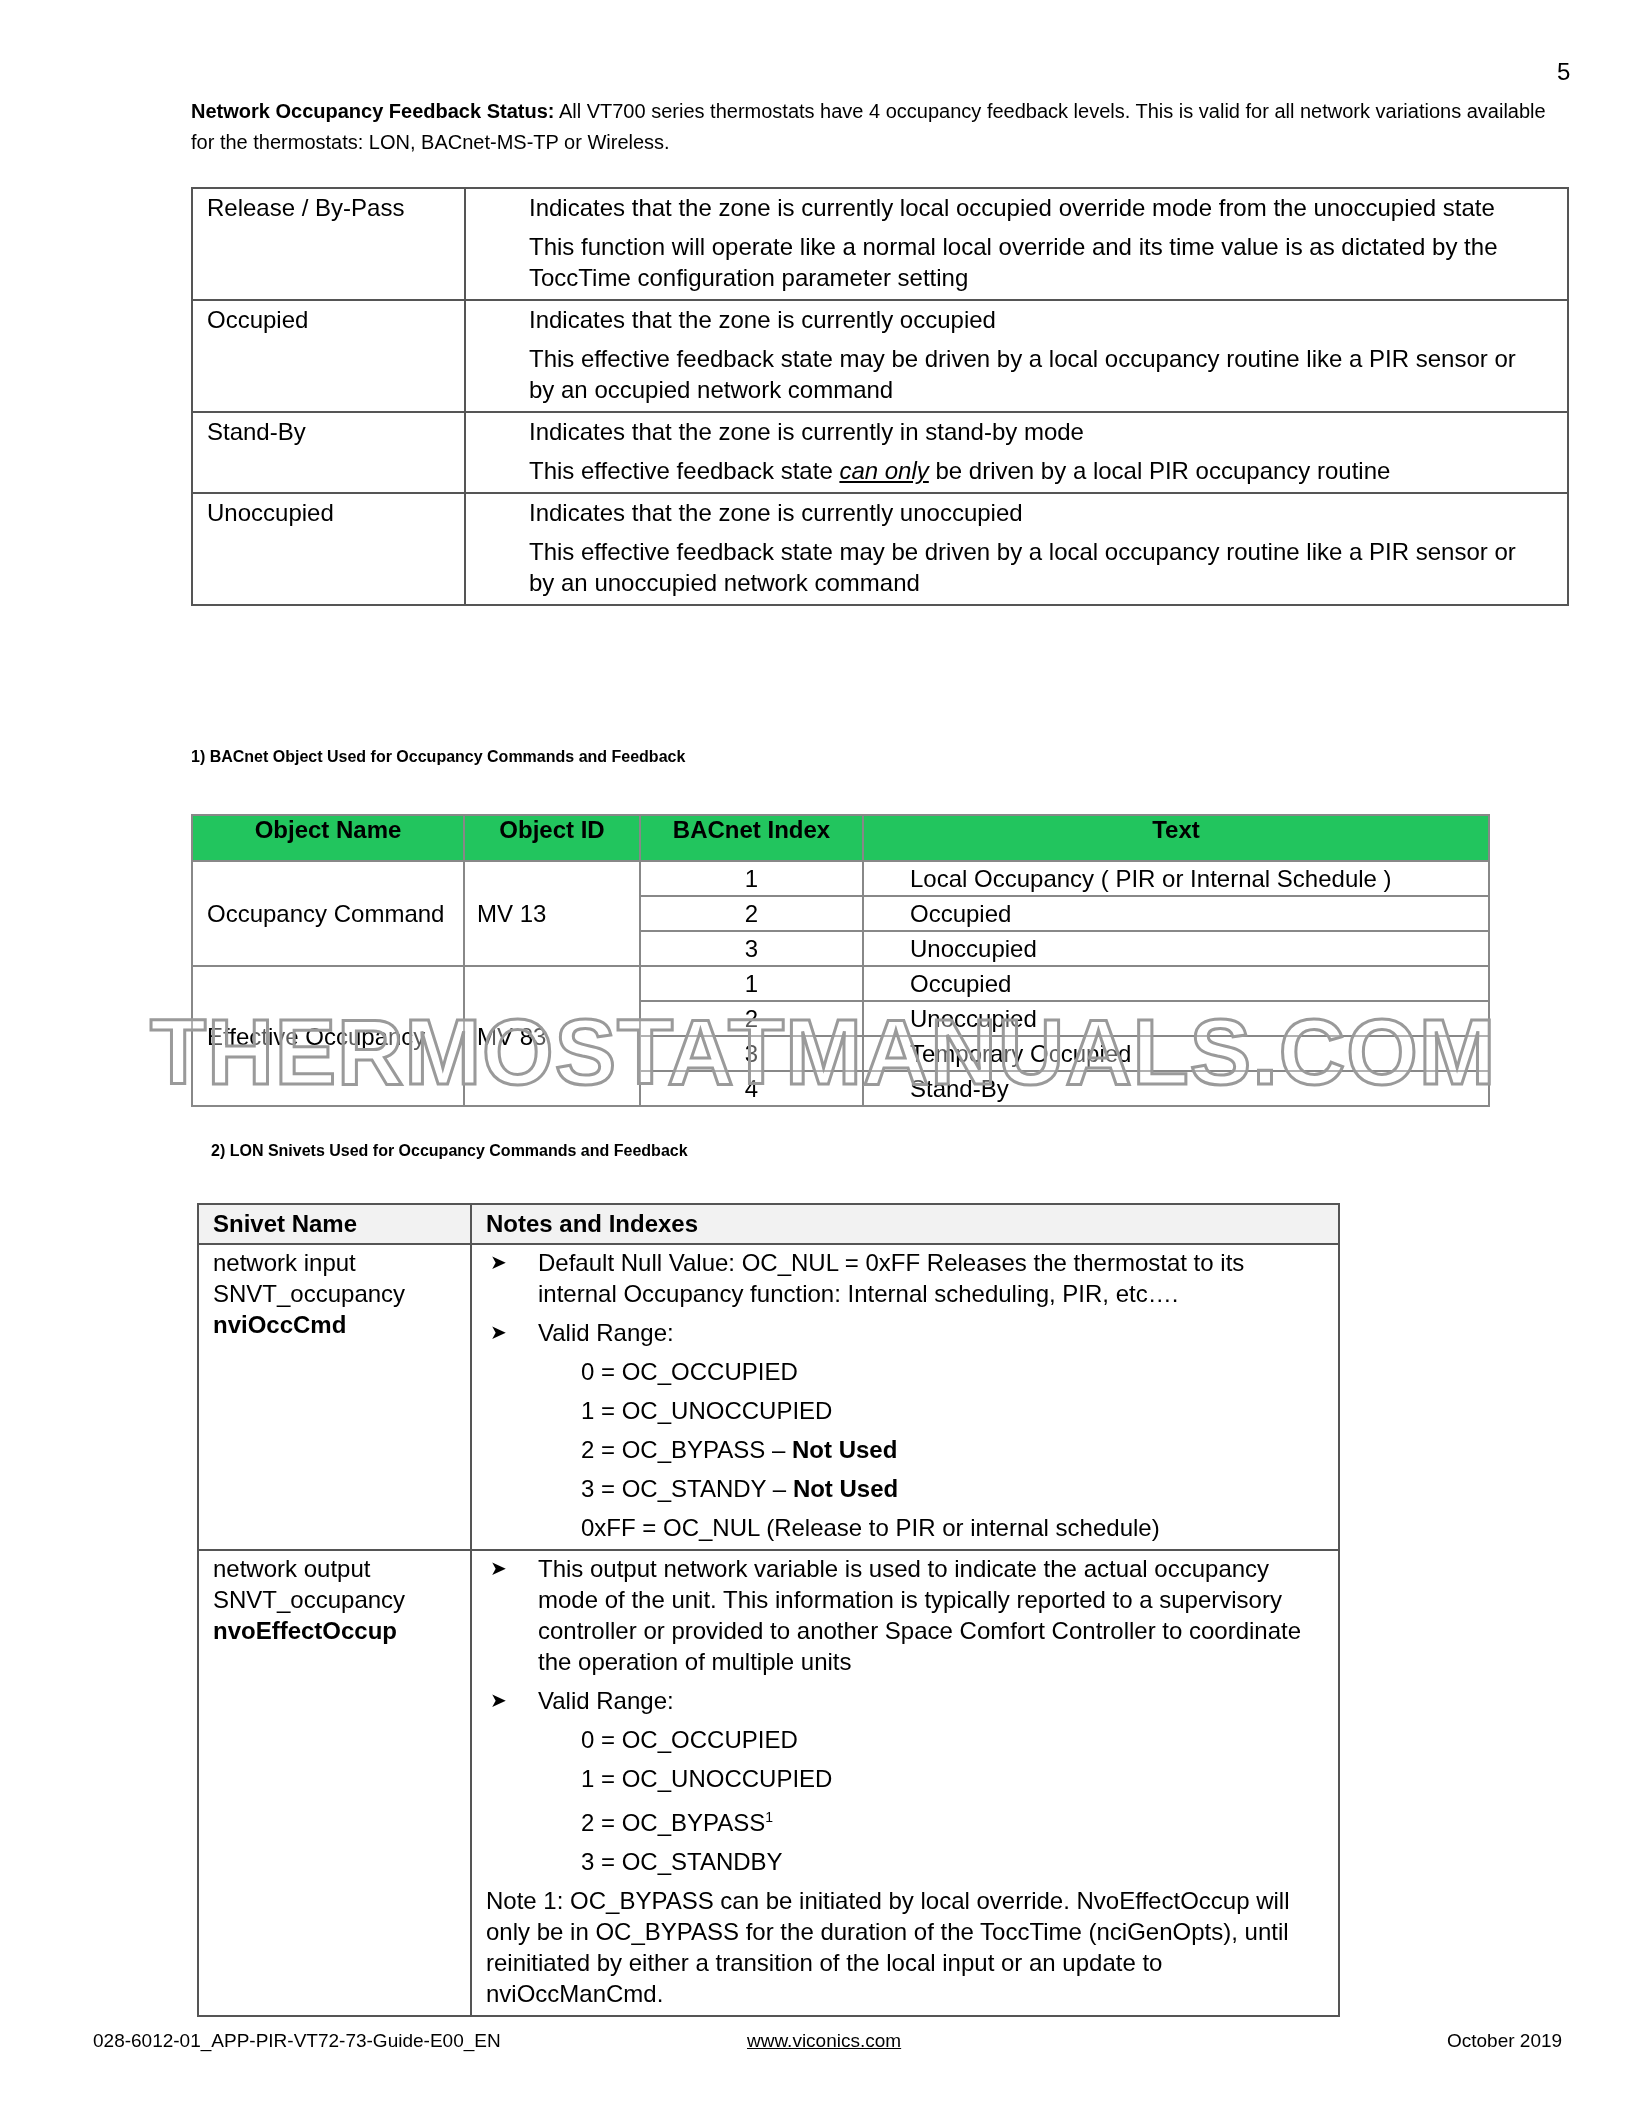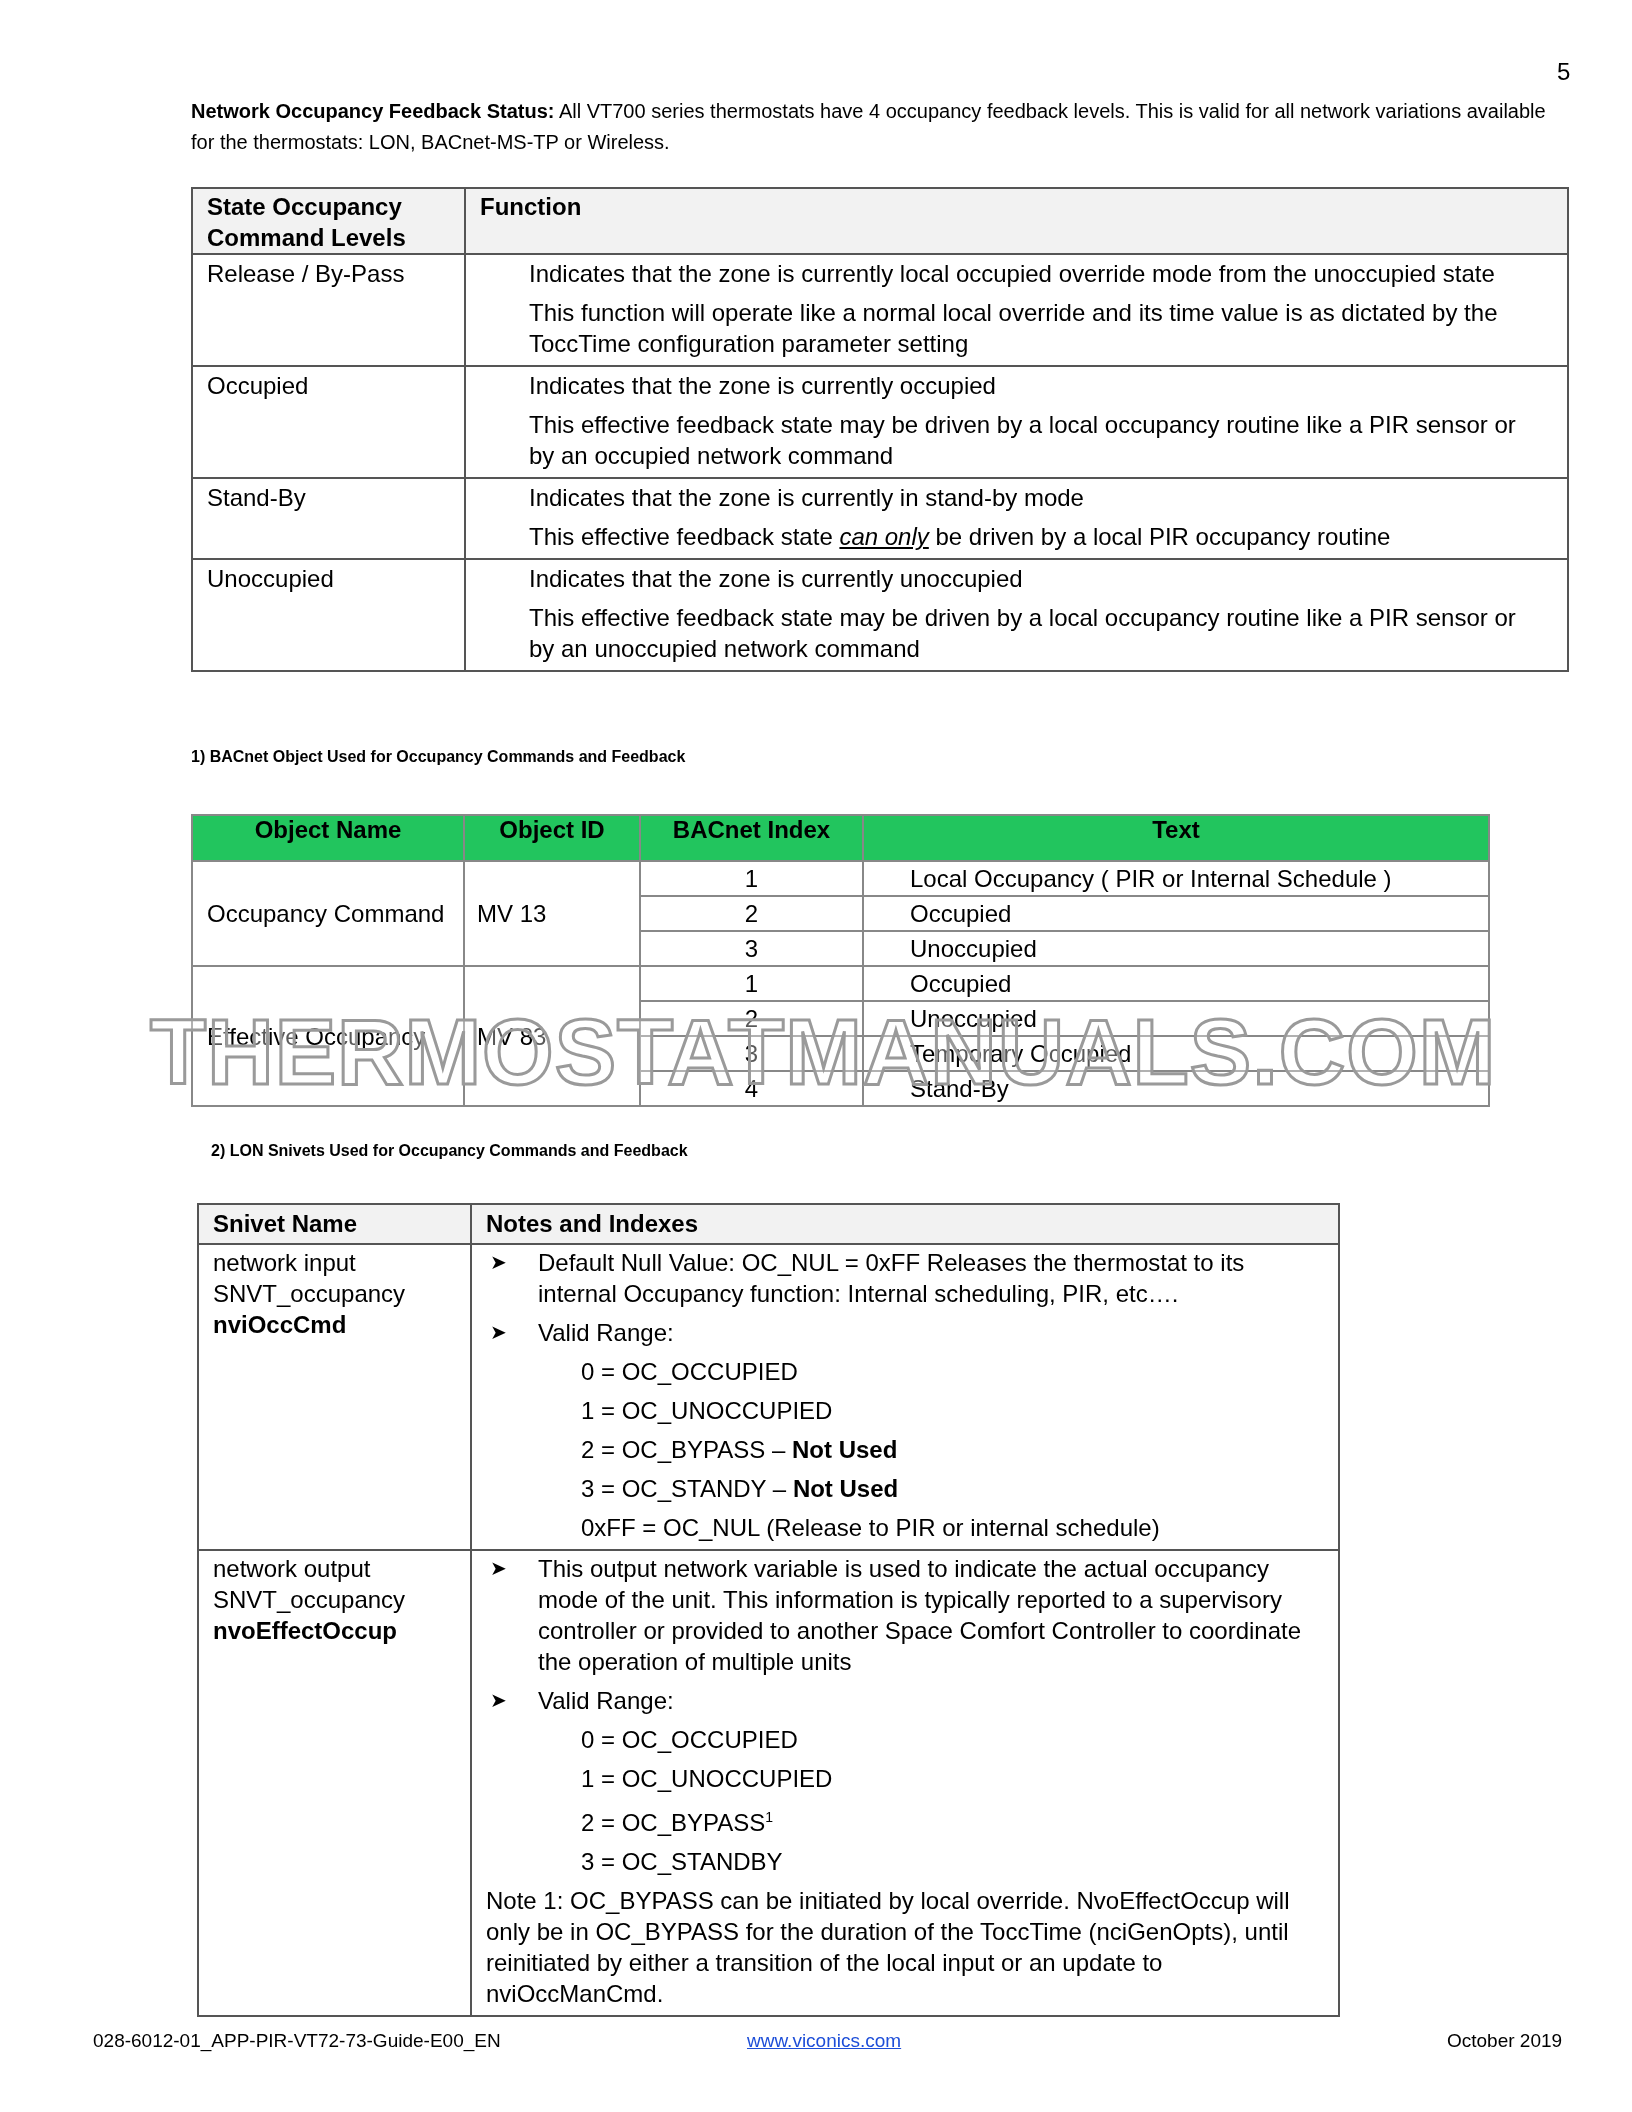--- a/index.html
+++ b/index.html
@@ -52,36 +52,32 @@
   .note { margin-top: 2px; }
 
   
   .watermark { left: 150px; top: 1002px; font-size: 92px; font-weight: bold; letter-spacing: 1px;
                color: rgba(255,255,255,0.35); -webkit-text-stroke: 3px #9a9a9a; white-space: nowrap;
                font-family: "Liberation Sans", sans-serif; line-height: 100px; pointer-events: none; }
 
   
   .footer { top: 2030px; font-size: 19px; }
   #foot-doc { left: 93px; }
-  #foot-link { left: 747px; color: #1d4ed8; text-decoration: underline; }
+  #foot-link { left: 747px; color: #000000; text-decoration: underline; }
   #foot-date { left: 1447px; }
 </style>
 </head>
 <body>
 
 <div class="abs page-num">5</div>
 
 <div class="abs intro"><b>Network Occupancy Feedback Status:</b><span> All VT700 series thermostats have 4 occupancy feedback levels. This is valid for all network variations available for the thermostats: LON, BACnet-MS-TP or Wireless.</span></div>
 
 <table id="t1">
   <tbody>
-      <tr>
-    <th style="width:243px">State Occupancy Command Levels</th>
-    <th>Function</th>
-  </tr>
   <tr>
     <td class="c1">Release / By-Pass</td>
     <td class="c2">
       <div class="para">Indicates that the zone is currently local occupied override mode from the unoccupied state</div>
       <div class="para">This function will operate like a normal local override and its time value is as dictated by the ToccTime configuration parameter setting</div>
     </td>
   </tr>
   <tr>
     <td class="c1">Occupied</td>
     <td class="c2">

